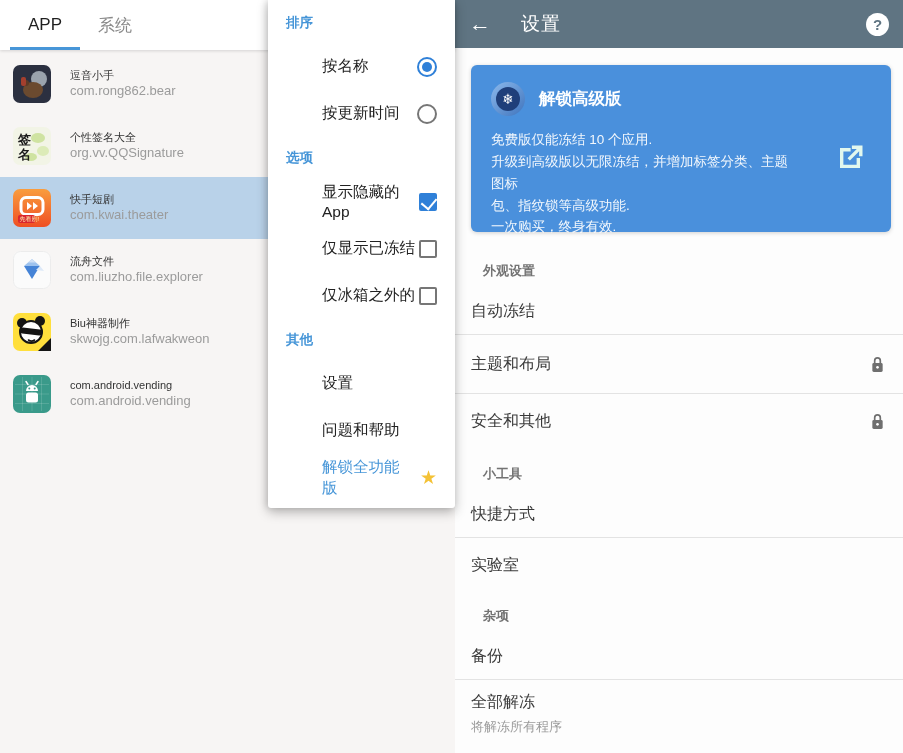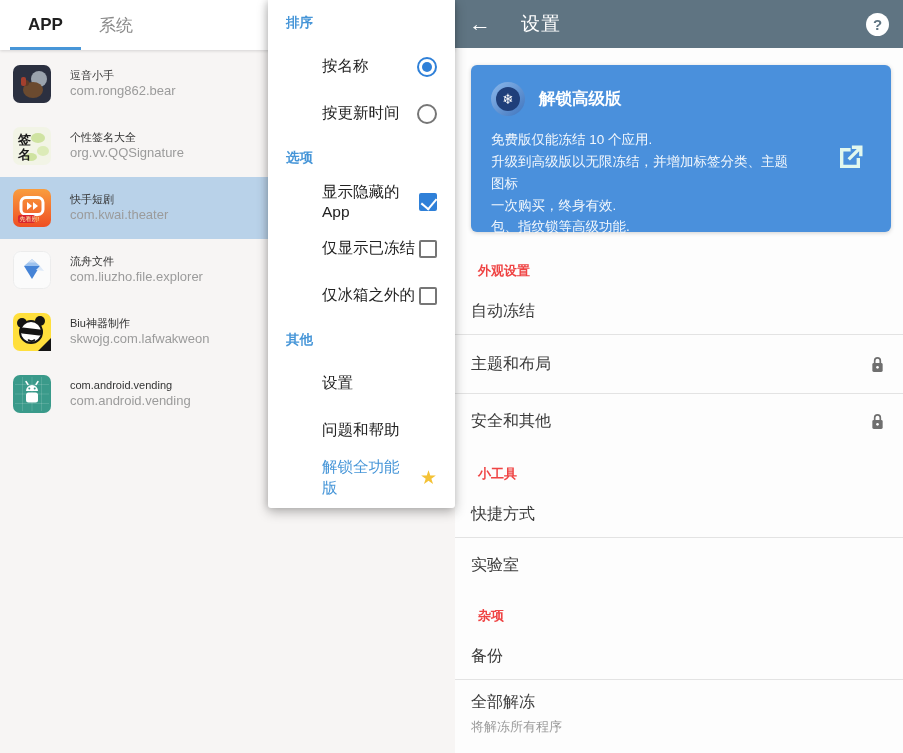--- a/index.html
+++ b/index.html
@@ -4,21 +4,21 @@
 <style>
   * { margin:0; padding:0; box-sizing:border-box; }
   html,body { background:#e9e7e5; }
   body { font-family:"Liberation Sans","DejaVu Sans",sans-serif; }
   .screen { position:relative; width:903px; height:753px; background:#f4f2f1; overflow:hidden; }
 
   
   .left-pane { position:absolute; left:0; top:0; width:455px; height:753px; background:#f7f5f4; }
   .tabbar { position:relative; z-index:1; height:50px; background:#ffffff; display:flex; align-items:stretch; padding-left:10px; box-shadow:0 1px 3px rgba(0,0,0,.14); }
   .tab { position:relative; display:flex; align-items:center; padding:0 18px; font-size:17px; color:#8a8a8a; cursor:default; }
-  .tab.active { color:#1f1f1f; font-weight:bold; }
+  .tab.active { color:#1f1f1f; font-weight:normal; }
   .tab.active::after { content:""; position:absolute; left:0; right:0; bottom:0; height:3px; background:#4796d8; }
   .applist { position:absolute; top:53px; left:0; right:0; }
   .app-row { height:62px; display:flex; align-items:center; padding-left:13px; }
   .app-row.selected { background:#b9d2e9; }
   .app-icon { width:38px; height:38px; margin-right:19px; flex:0 0 auto; }
   .app-texts { display:flex; flex-direction:column; gap:3px; }
   .app-name { font-size:11px; color:#333333; line-height:1.1; }
   .app-pkg { font-size:13px; color:#9b9b9b; line-height:1.1; }
 
   
@@ -49,21 +49,21 @@
                 box-shadow:0 1px 4px rgba(0,0,0,.18); padding:17px 20px 0 20px; color:#ffffff; }
   .promo-head { display:flex; align-items:center; }
   .promo-app-icon { width:34px; height:34px; border-radius:50%; background:linear-gradient(135deg,#8cb9ec,#3f74bd);
                     display:flex; align-items:center; justify-content:center; flex:0 0 auto; }
   .promo-app-icon .inner { width:24px; height:24px; border-radius:50%; background:#1f3f7a; color:#ffffff;
                            display:flex; align-items:center; justify-content:center; font-size:14px; line-height:1; }
   .promo-title { font-size:16.5px; font-weight:bold; margin-left:14px; }
   .promo-body { margin-top:13px; font-size:13.5px; line-height:1.62; color:rgba(255,255,255,.93); width:310px; }
   .launch-btn { position:absolute; right:26px; top:78px; width:30px; height:30px; }
 
-  .section-header { padding:0 0 8px; font-size:13px; font-weight:bold; color:#ef4444;margin-left:23px; }
+  .section-header { padding:0 28px 8px; font-size:13px; font-weight:bold; color:#737373; }
   .s-row { display:flex; align-items:center; justify-content:space-between; padding:0 16px; font-size:16px; color:#3a3a3a; }
   .divider { height:1px; background:#e3e3e3; }
   .lock { width:15px; height:19px; margin-right:2px; }
   .s-row-2line { display:flex; flex-direction:column; justify-content:center; gap:5px; padding:12px 16px 18px; }
   .s-title { font-size:16px; color:#3a3a3a; }
   .s-sub { font-size:13px; color:#9b9b9b; }
 
   .h-appearance { padding-top:30px; }
   .r-auto { height:46px; }
   .r-theme { height:58px; }
@@ -203,22 +203,22 @@
     <div class="promo-card">
       <div class="promo-head">
         <div class="promo-app-icon">
           <div class="inner">❄</div>
         </div>
         <div class="promo-title">解锁高级版</div>
       </div>
       <div class="promo-body">
         <div>免费版仅能冻结 10 个应用.</div>
         <div>升级到高级版以无限冻结，并增加标签分类、主题图标</div>
+        <div>包、指纹锁等高级功能.</div>
         <div>一次购买，终身有效.</div>
-        <div>包、指纹锁等高级功能.</div>
       </div>
       <svg class="launch-btn" viewBox="0 0 24 24">
         <path fill="#e2f8ee" d="M4 4 h8.5 v2.7 H6.7 v10.6 h10.6 V12 H20 v8 H4 Z"></path>
         <path fill="#e2f8ee" d="M13.5 2 H22 v8.5 h-2.7 V6.6 l-7.4 7.4 -1.9 -1.9 7.4 -7.4 h-3.9 Z"></path>
       </svg>
     </div>
 
     <div class="section-header h-appearance">外观设置</div>
     <div class="s-row r-auto">
       <span>自动冻结</span>

